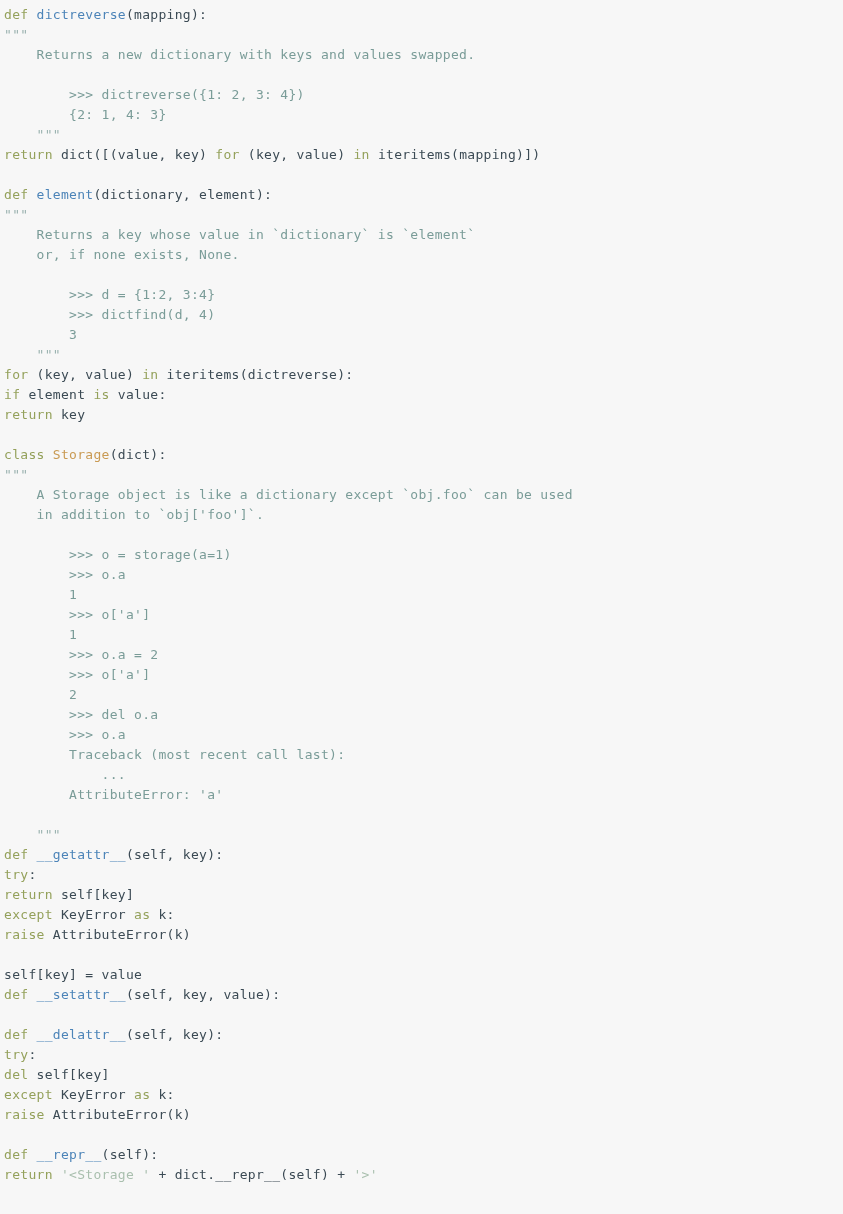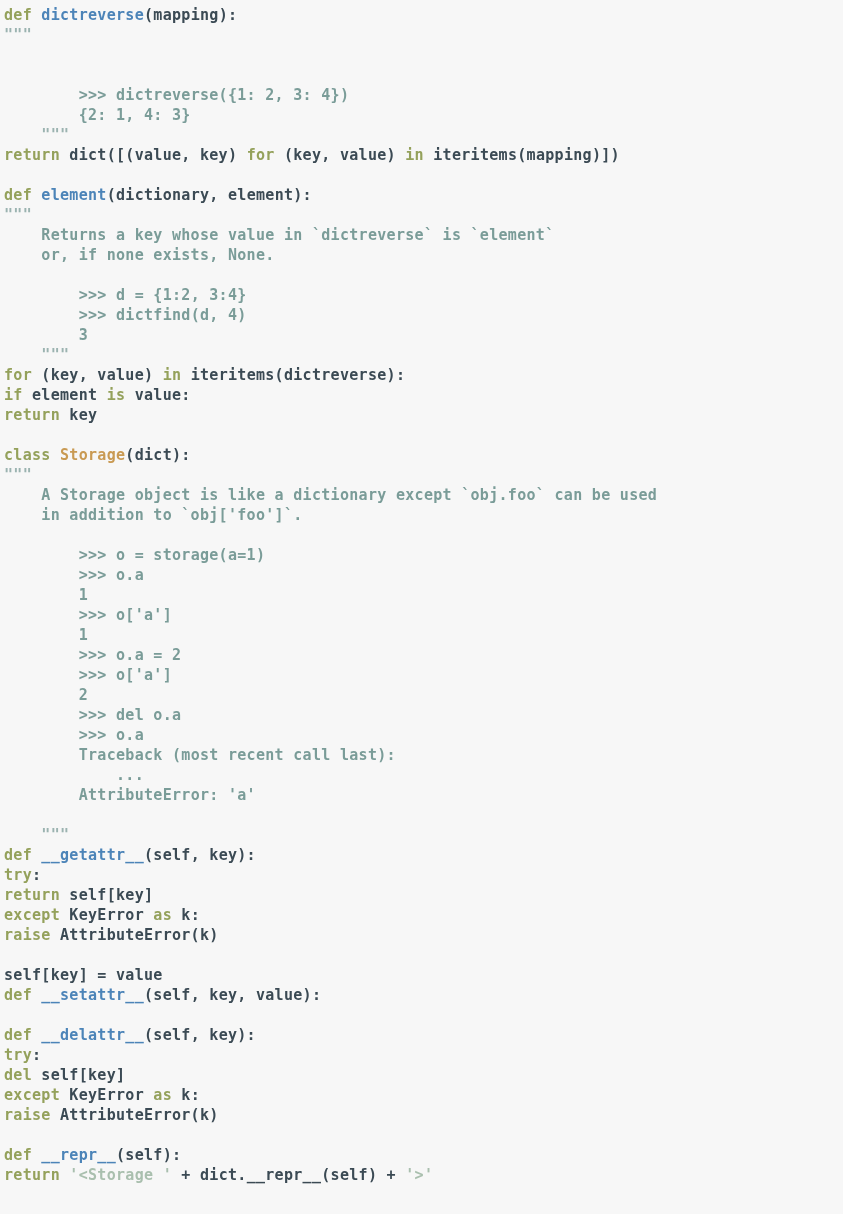--- a/index.html
+++ b/index.html
@@ -21,53 +21,52 @@
     padding: 0;
     box-sizing: border-box;
   }
   .code-lines {
     padding: 5px 0 0 4px;
     margin: 0;
   }
   .line {
     height: 20px;
     line-height: 20px;
-    font-size: 15px;
+    font-size: 13px;
     letter-spacing: 0.3px;
     white-space: pre;
     color: #3b4a54;
-    font-weight: bold;
   }
   
   .kw   { color: #94a15b; }   
   .fn   { color: #4c84b8; }   
   .cls  { color: #c99a53; }   
   .doc  { color: #7a9c98; }   
   .dq   { color: #9bb3b0; }   
   .str  { color: #a9bfae; }   
   .pl   { color: #3b4a54; }   
   .blank { height: 20px; }
 </style>
 </head>
 <body>
 
 <div id="code-view">
   <div class="code-lines">
       <div class="line"><span class="kw">def</span><span class="pl"> </span><span class="fn">dictreverse</span><span class="pl">(mapping):</span></div>
       <div class="line"><span class="dq">"""</span></div>
-      <div class="line"><span>    </span></div>
+      <div class="line"><span>    </span><span class="doc">Returns a new dictionary with keys and values swapped.</span></div>
       <div class="line blank"></div>
       <div class="line"><span>        </span><span class="doc">&gt;&gt;&gt; dictreverse({1: 2, 3: 4})</span></div>
       <div class="line"><span>        </span><span class="doc">{2: 1, 4: 3}</span></div>
       <div class="line"><span>    </span><span class="dq">"""</span></div>
       <div class="line"><span class="kw">return</span><span class="pl"> dict([(value, key) </span><span class="kw">for</span><span class="pl"> (key, value) </span><span class="kw">in</span><span class="pl"> iteritems(mapping)])</span></div>
       <div class="line blank"></div>
       <div class="line"><span class="kw">def</span><span class="pl"> </span><span class="fn">element</span><span class="pl">(dictionary, element):</span></div>
       <div class="line"><span class="dq">"""</span></div>
-      <div class="line"><span>    </span><span class="doc">Returns a key whose value in `dictreverse` is `element`</span></div>
+      <div class="line"><span>    </span><span class="doc">Returns a key whose value in `dictionary` is `element`</span></div>
       <div class="line"><span>    </span><span class="doc">or, if none exists, None.</span></div>
       <div class="line blank"></div>
       <div class="line"><span>        </span><span class="doc">&gt;&gt;&gt; d = {1:2, 3:4}</span></div>
       <div class="line"><span>        </span><span class="doc">&gt;&gt;&gt; dictfind(d, 4)</span></div>
       <div class="line"><span>        </span><span class="doc">3</span></div>
       <div class="line"><span>    </span><span class="dq">"""</span></div>
       <div class="line"><span class="kw">for</span><span class="pl"> (key, value) </span><span class="kw">in</span><span class="pl"> iteritems(dictreverse):</span></div>
       <div class="line"><span class="kw">if</span><span class="pl"> element </span><span class="kw">is</span><span class="pl"> value:</span></div>
       <div class="line"><span class="kw">return</span><span class="pl"> key</span></div>
       <div class="line blank"></div>

